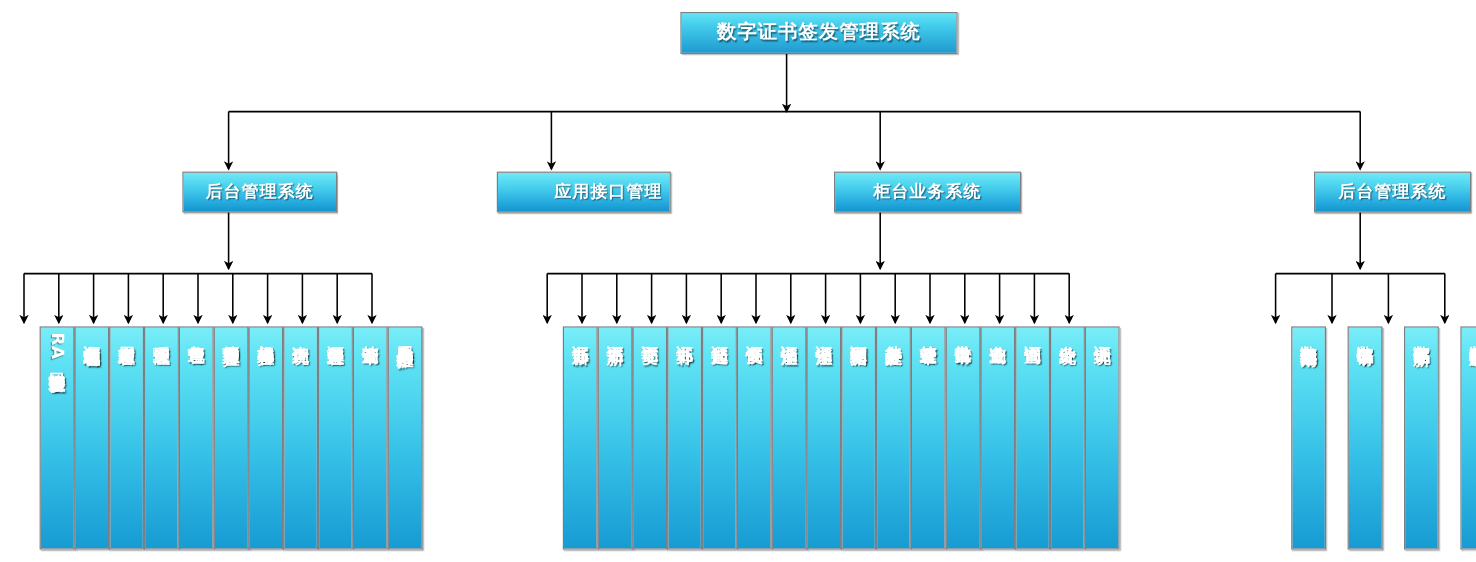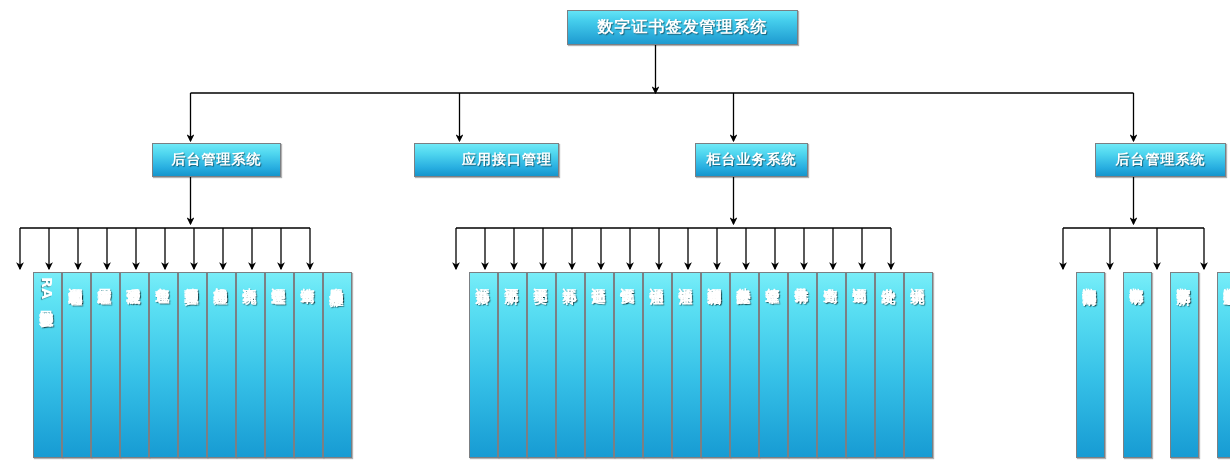--- a/index.html
+++ b/index.html
@@ -169,21 +169,21 @@
       </div>
       <div class="node leaf" style="left: 266.5px;">
         <span class="txt">签章查询</span>
       </div>
       <div class="node leaf" style="left: 295.5px;">
         <span class="txt">自助服务信息维护</span>
       </div>
       <div class="node lvl2" style="left: 387px; width: 145px; padding-left: 41px;">
         <span class="txt">应用接口管理</span>
       </div>
-      <div class="node lvl2" style="left: 668px; width: 113px;">
+      <div class="node lvl2" style="left: 668px; width: 156px;">
         <span class="txt">柜台业务系统</span>
       </div>
       <div class="node leaf" style="left: 441.5px;">
         <span class="txt">证书新办</span>
       </div>
       <div class="node leaf" style="left: 470.5px;">
         <span class="txt">证书更新</span>
       </div>
       <div class="node leaf" style="left: 499.5px;">
         <span class="txt">证书变更</span>

